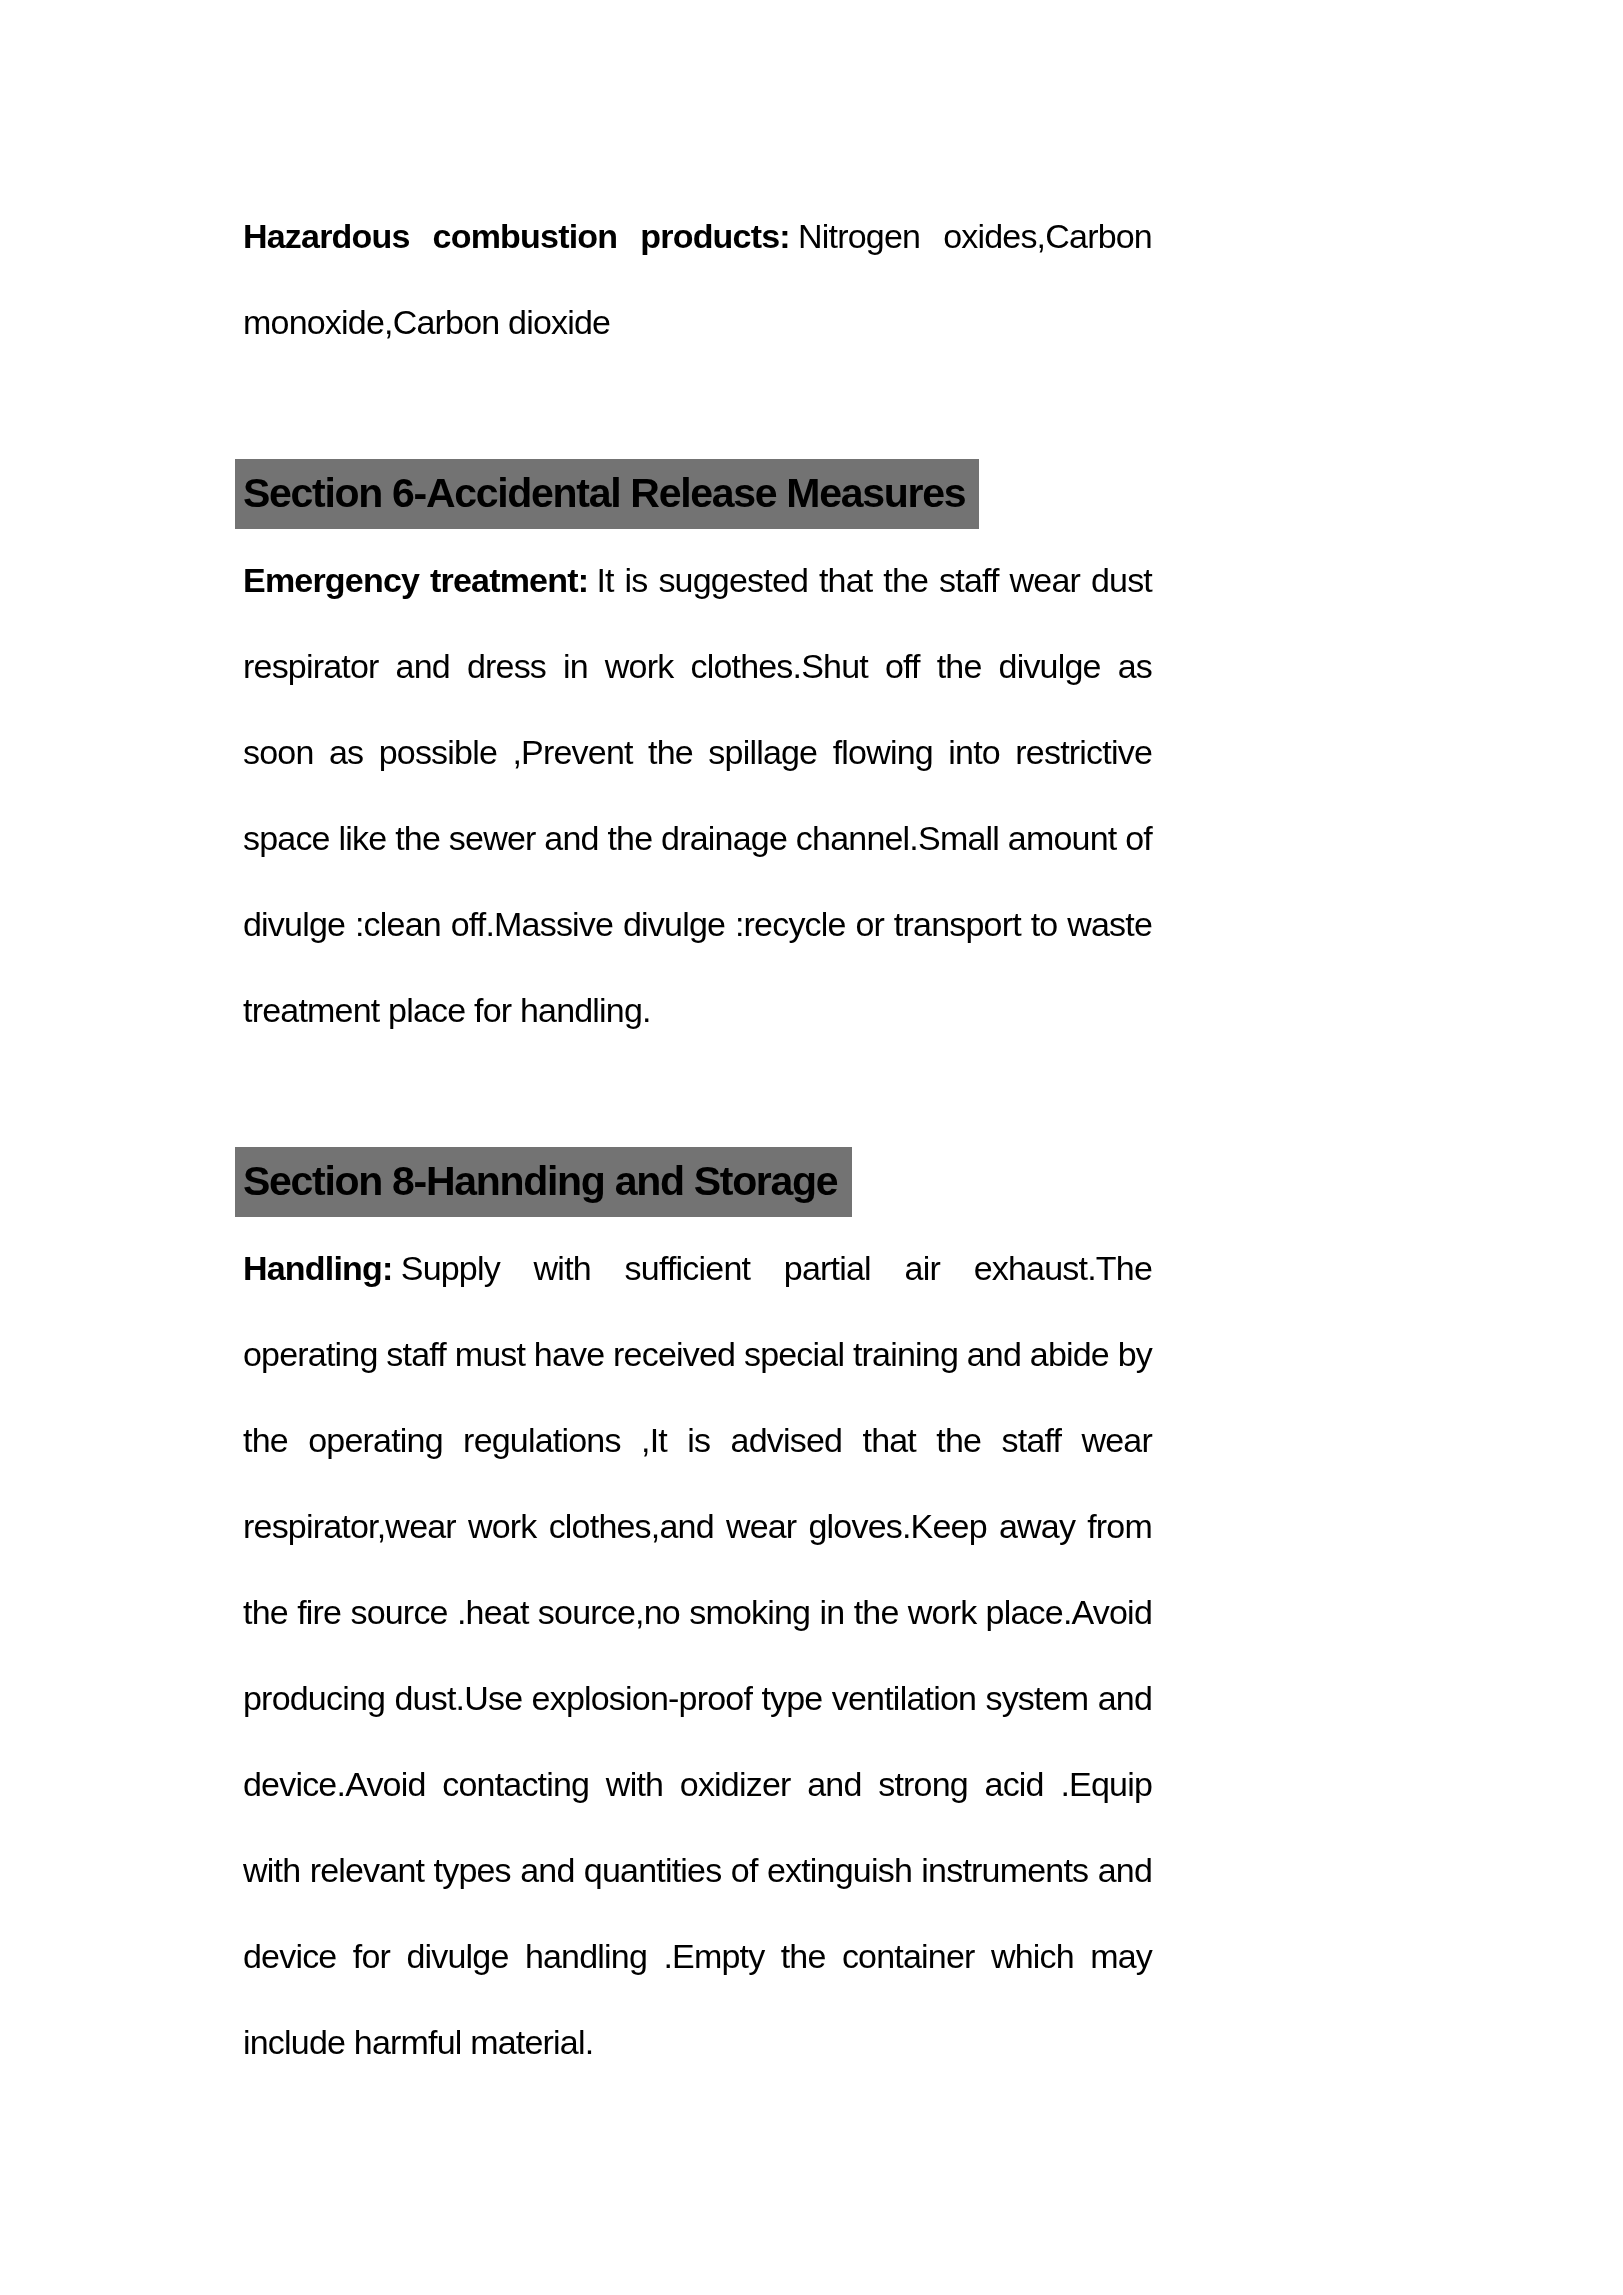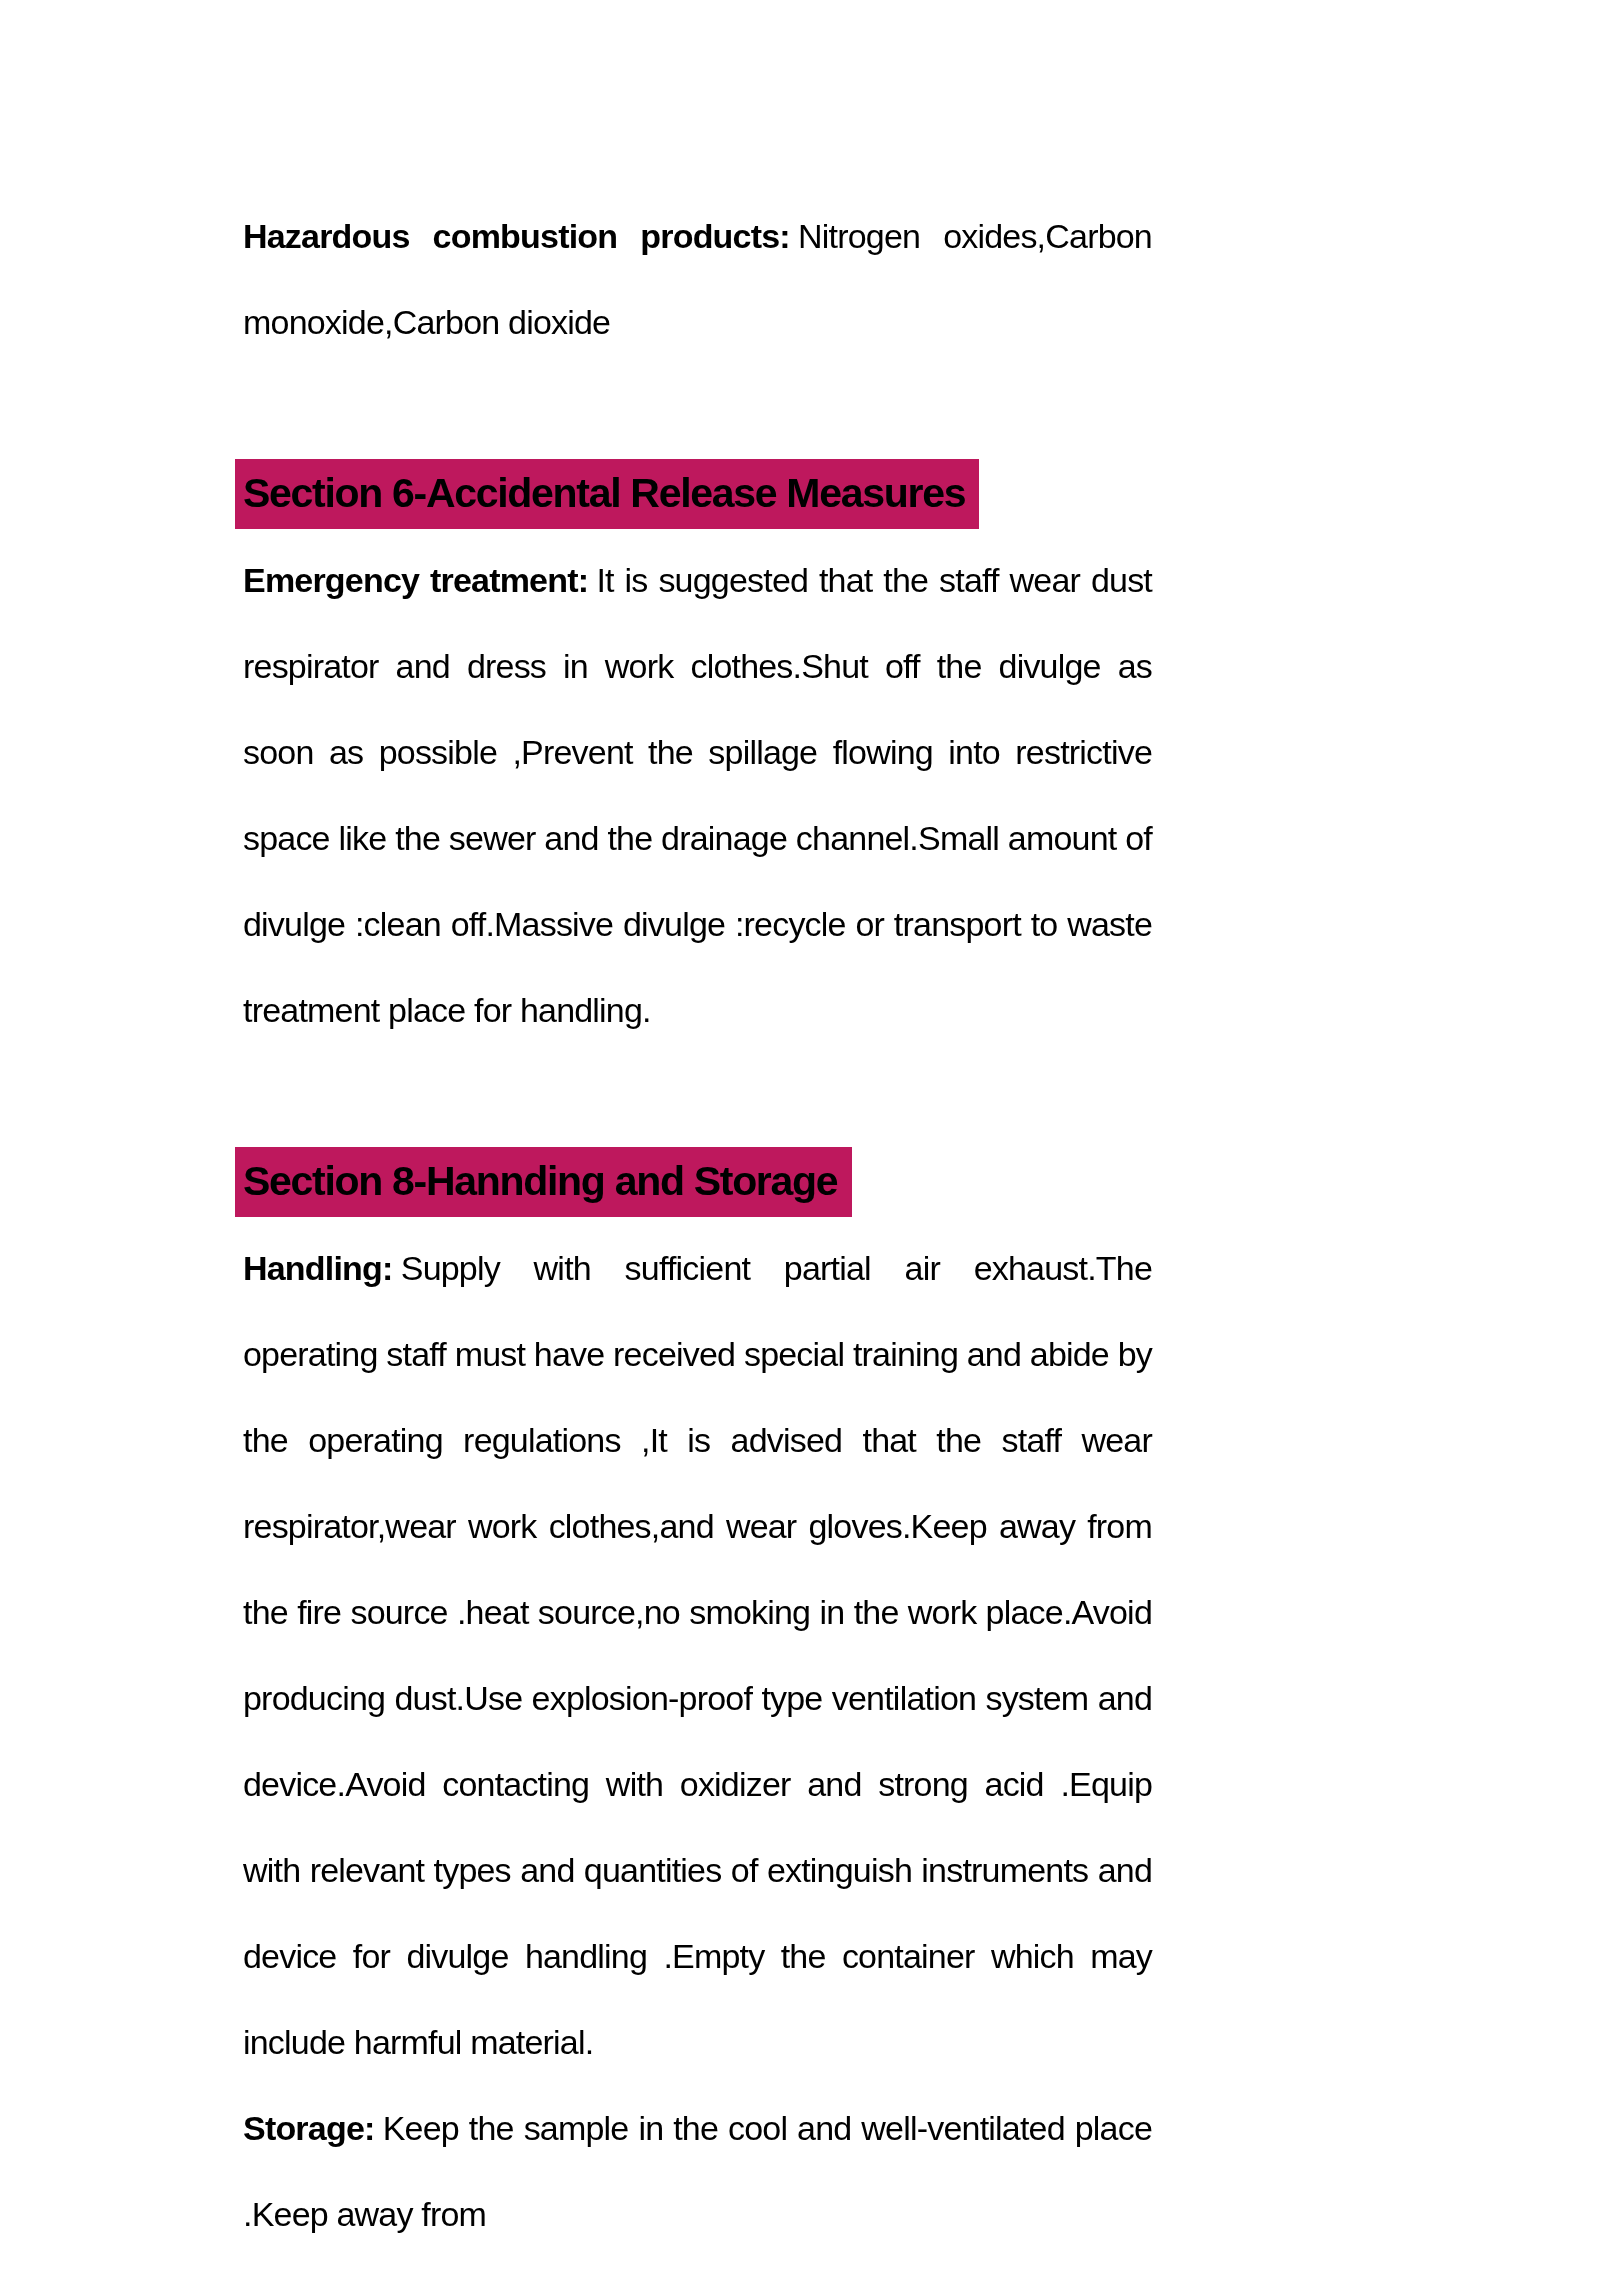--- a/index.html
+++ b/index.html
@@ -32,21 +32,21 @@
   .lbl.tab {
   }
   .heading-row {
     height: 86px;
     margin-top: 86px;
     display: flex;
     align-items: center;
   }
   .heading-chip {
     display: inline-block;
-    background: #be185d;
+    background: #737373;
     font-weight: bold;
     font-size: 41px;
     line-height: 1;
     letter-spacing: -1.3px;
     padding: 13.3px 14.3px 15.3px 8.2px;
     margin-left: -8.2px;
     white-space: nowrap;
   }
 </style>
 </head>
@@ -62,16 +62,15 @@
   </div>
 
   <p class="para"><span class="lbl tab">Emergency treatment:</span><span>It is suggested that the staff wear dust respirator and dress in work clothes.Shut off the divulge as soon as possible ,Prevent the spillage flowing into restrictive space like the sewer and the drainage channel.Small amount of divulge :clean off.Massive divulge :recycle or transport to waste treatment place for handling.</span></p>
 
   <div class="heading-row">
     <span class="heading-chip">Section 8-Hannding and Storage</span>
   </div>
 
   <p class="para"><span class="lbl tab">Handling:</span><span>Supply with sufficient partial air exhaust.The operating staff must have received special training and abide by the operating regulations ,It is advised that the staff wear respirator,wear work clothes,and wear gloves.Keep away from the fire source .heat source,no smoking in the work place.Avoid producing dust.Use explosion-proof type ventilation system and device.Avoid contacting with oxidizer and strong acid .Equip with relevant types and quantities of extinguish instruments and device for divulge handling .Empty the container which may include harmful material.</span></p>
 
-  <p class="para"><span class="lbl">Storage:</span><span>Keep the sample in the cool and well-ventilated place .Keep away from</span></p>
 
 </div>
 
 
 </body></html>

